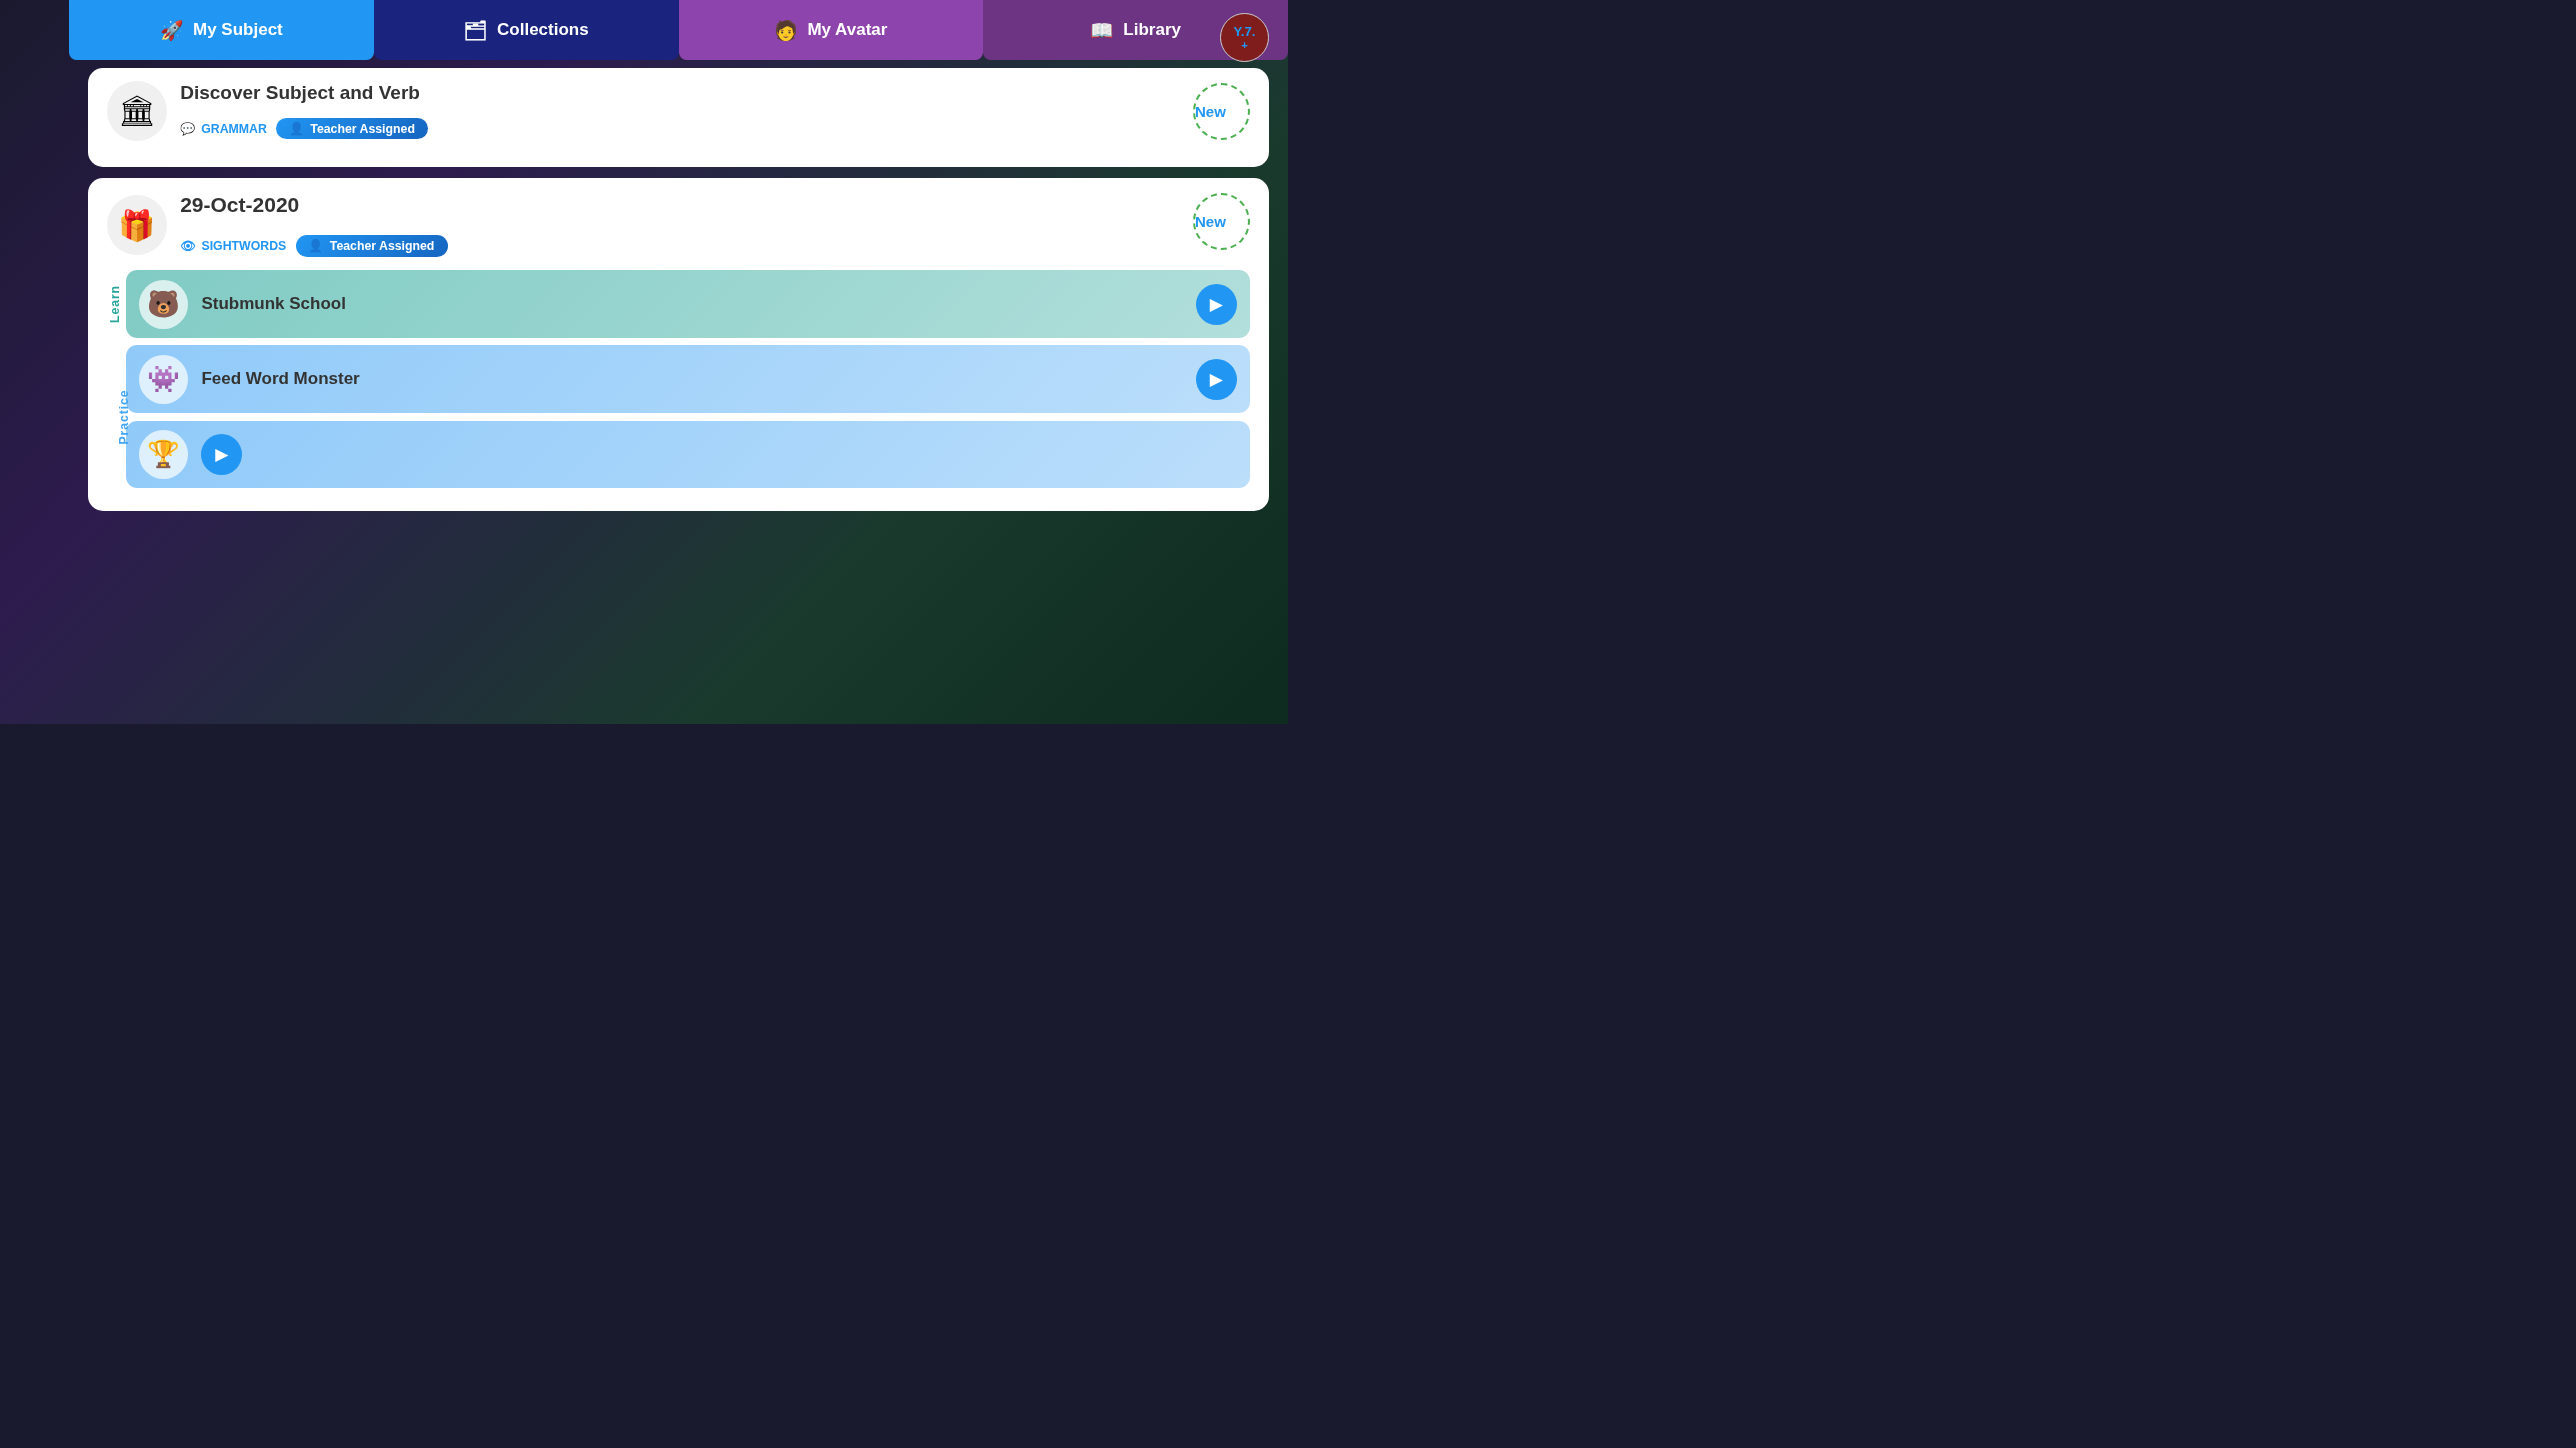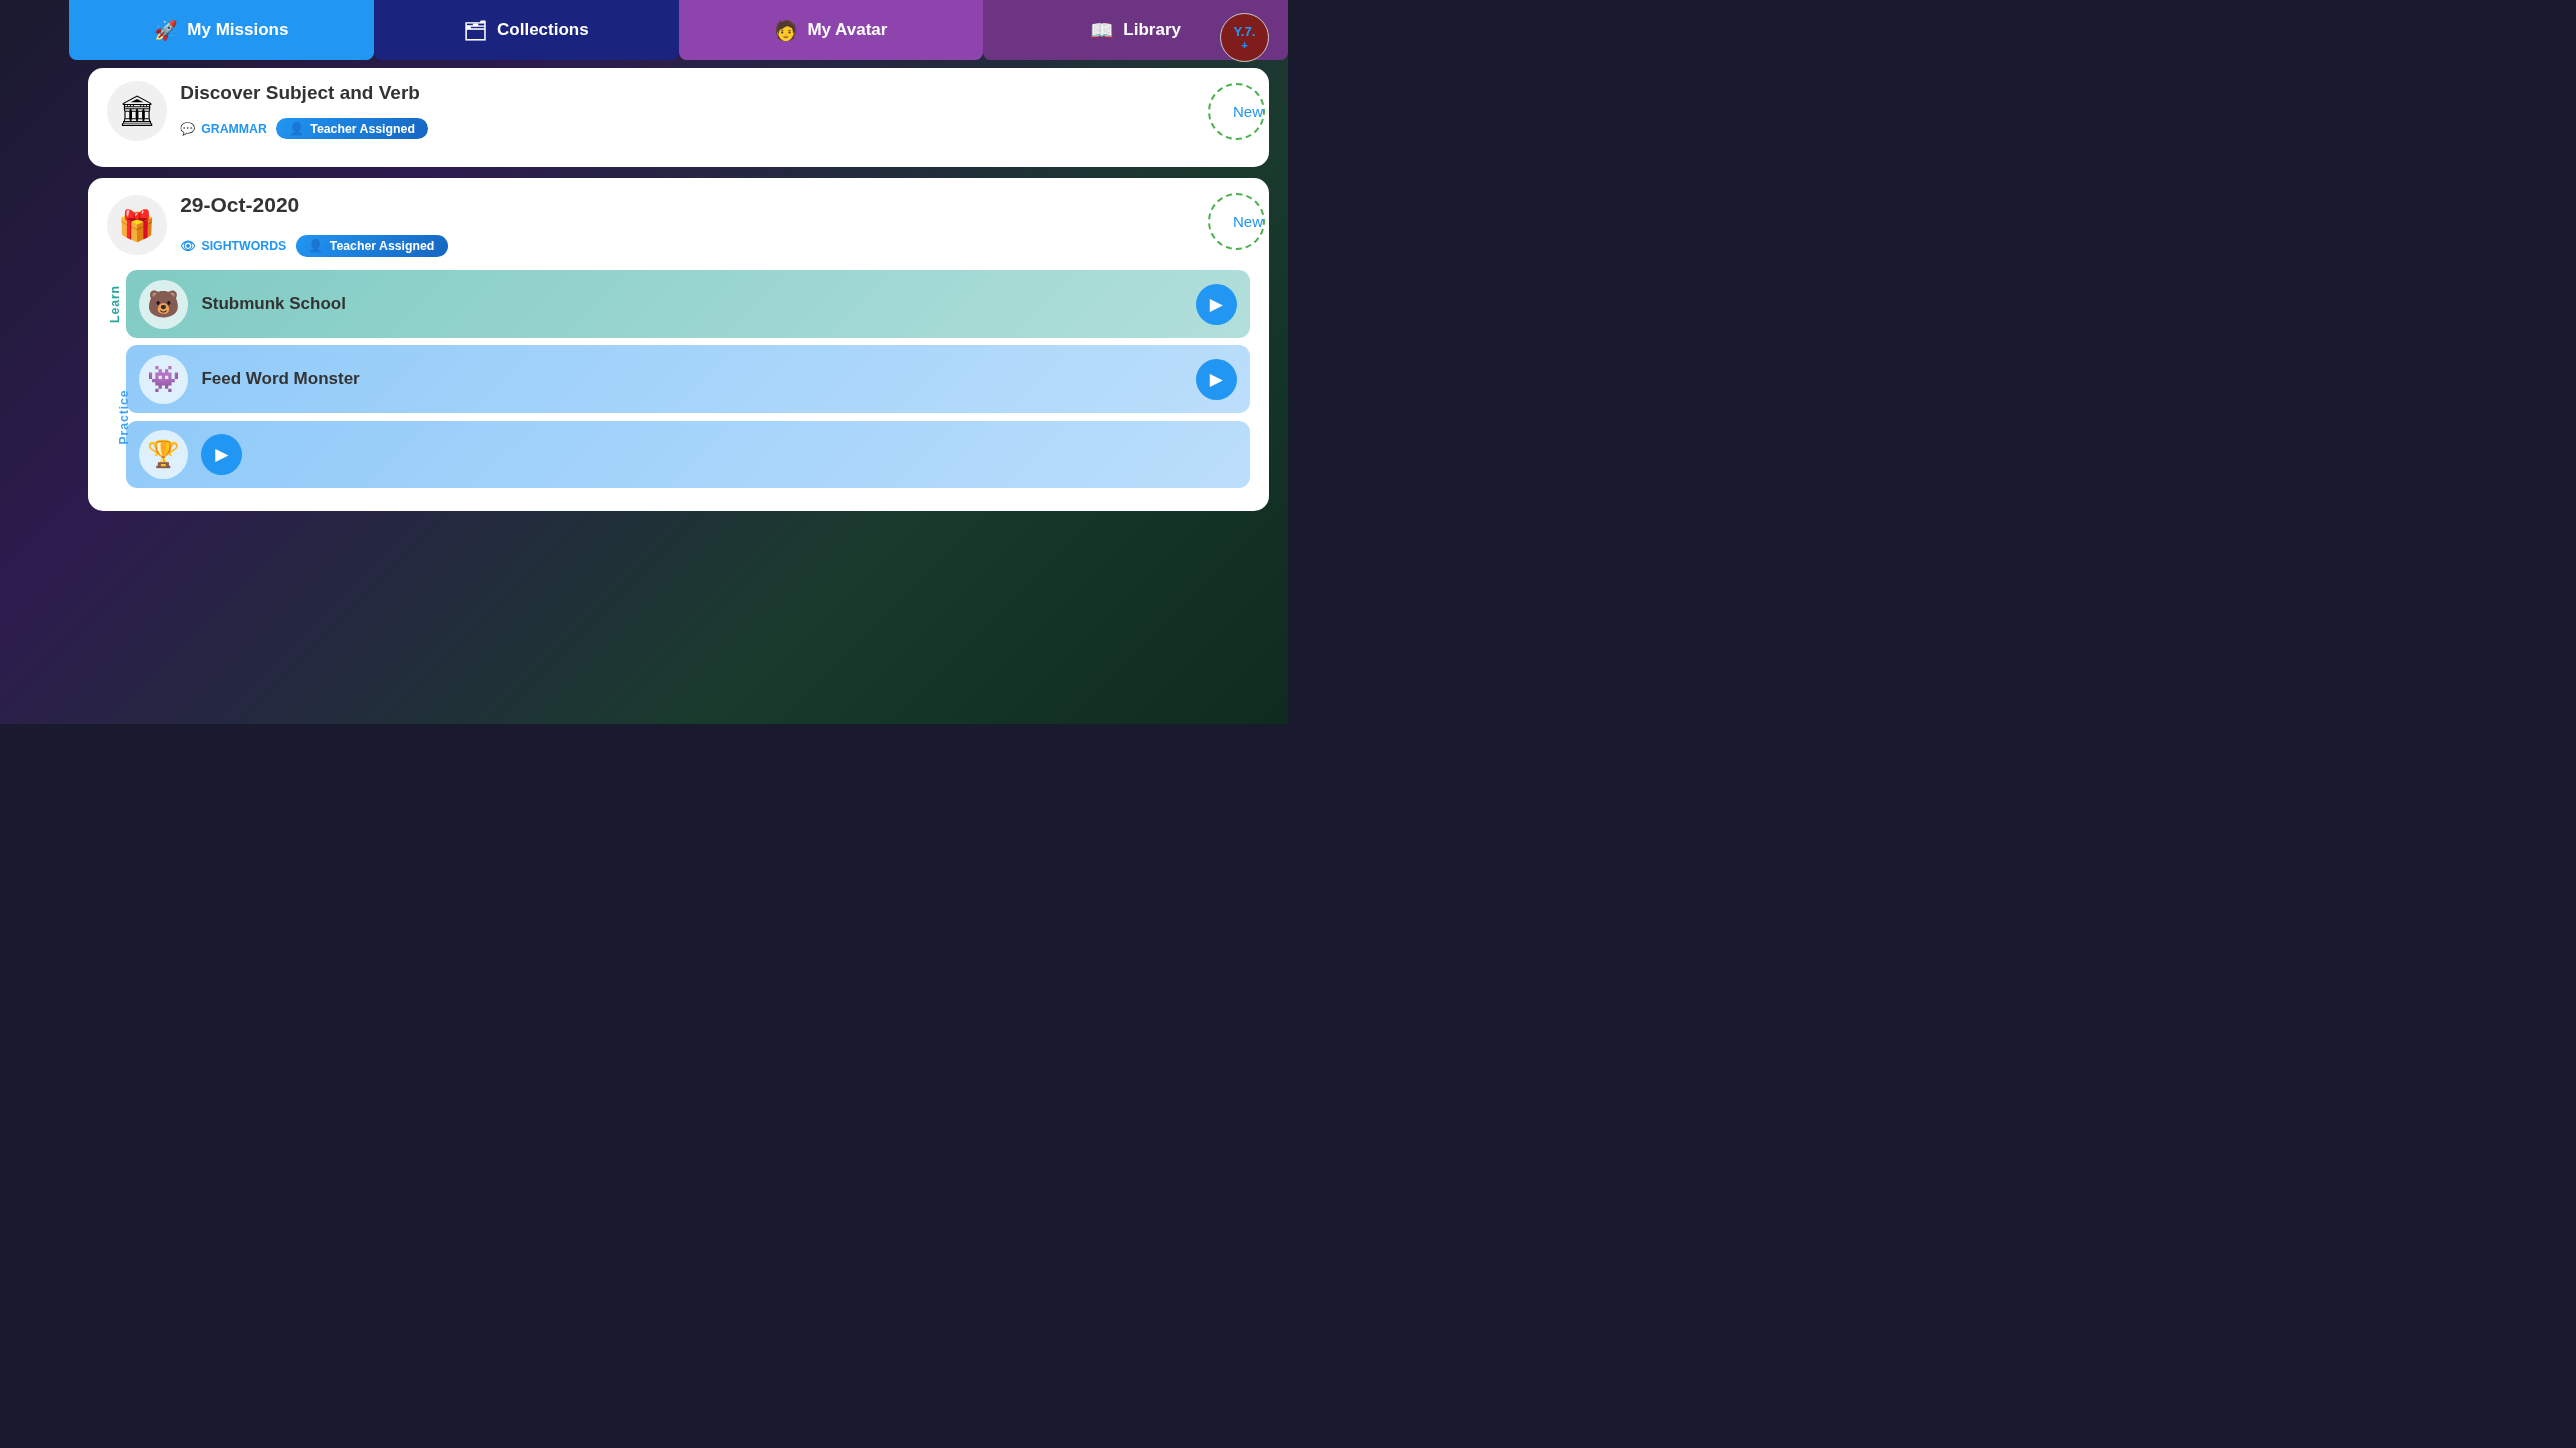--- a/index.html
+++ b/index.html
@@ -159,31 +159,31 @@
       font-weight: bold;
       display: flex;
       align-items: center;
       gap: 5.7px;
       cursor: pointer;
     }
 
     .new-badge {
       position: absolute;
       top: 15px;
-      right: 4px;
+      right: 19px;
       width: 57px;
       height: 57px;
       border-radius: 50%;
       border: 2.8px dashed #4CAF50;
       display: flex;
       align-items: center;
-      justify-content: flex-end;
+      justify-content: flex-start;
       color: #2196F3;
       font-size: 15px;
-      font-weight: normal;
+      font-weight: bold;
     }
 
     
     .mission-date {
       font-size: 21px;
       font-weight: bold;
       color: #333;
       margin-bottom: 18px;
     }
 
@@ -300,21 +300,21 @@
     }
   </style>
 </head>
 <body>
 
 <div class="bg"></div>
 
 <nav class="navbar">
   <div class="nav-tab active-blue">
     <span class="nav-icon">🚀</span>
-    <span>My Missions</span>
+    <span>My Subject</span>
   </div>
   <div class="nav-tab dark-blue">
     <span class="nav-icon">🗂</span>
     <span>Collections</span>
   </div>
   <div class="nav-tab purple">
     <span class="nav-icon">🧑</span>
     <span>My Avatar</span>
   </div>
   <div class="nav-tab dark-purple">

